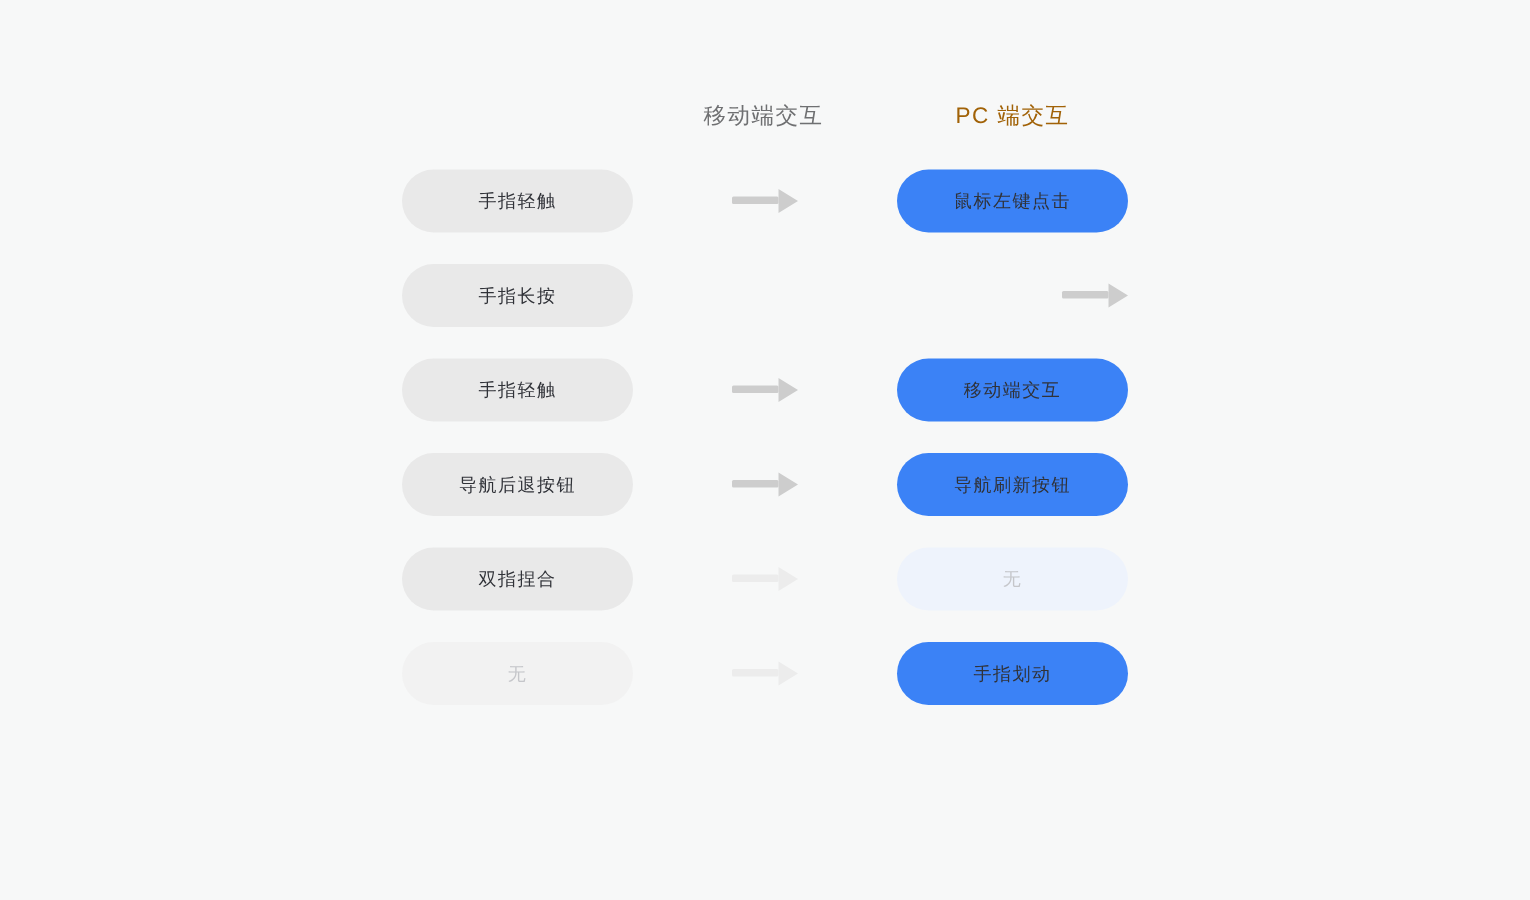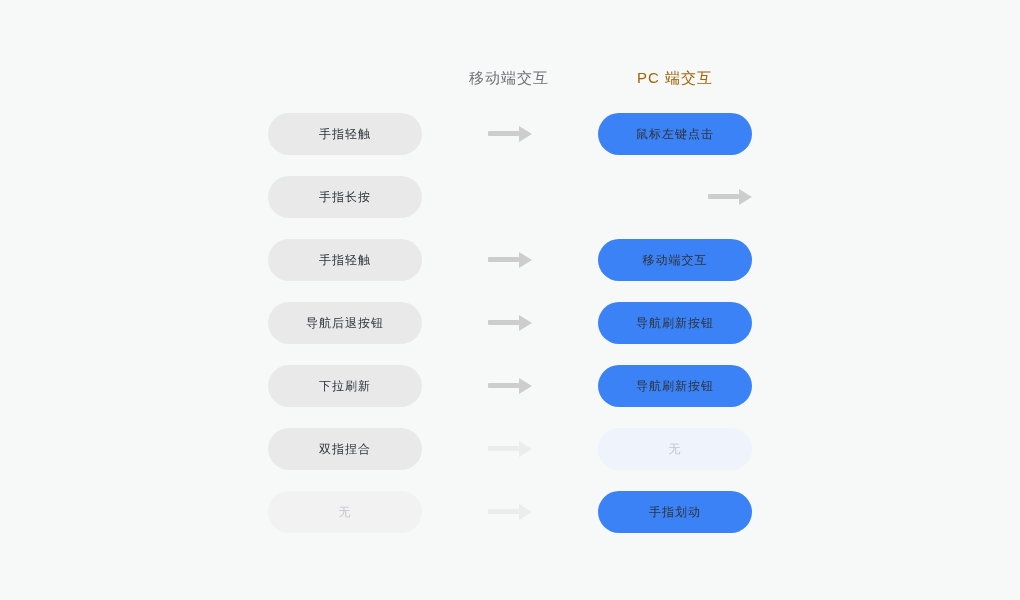--- a/index.html
+++ b/index.html
@@ -89,28 +89,20 @@
 
   <div class="map-row">
     <div class="pill gray">导航后退按钮</div>
     <div class="arrow">
       <span class="bar"></span>
       <span class="head"></span>
     </div>
     <div class="pill blue">导航刷新按钮</div>
   </div>
 
-  <div class="map-row">
-    <div class="pill gray">下拉刷新</div>
-    <div class="arrow">
-      <span class="bar"></span>
-      <span class="head"></span>
-    </div>
-    <div class="pill blue">导航刷新按钮</div>
-  </div>
 
   <div class="map-row">
     <div class="pill gray">双指捏合</div>
     <div class="arrow muted">
       <span class="bar"></span>
       <span class="head"></span>
     </div>
     <div class="pill blue muted">无</div>
   </div>
 

